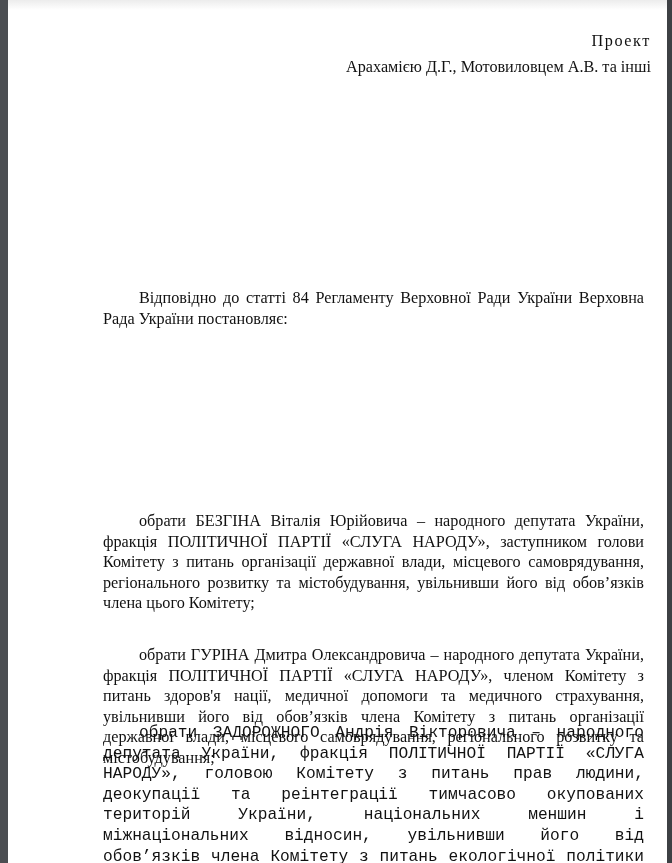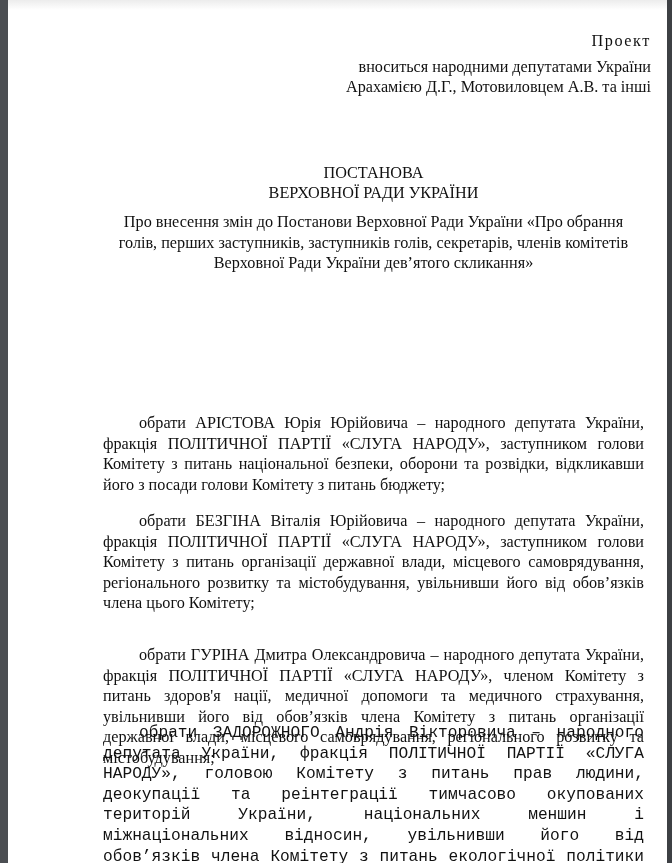--- a/index.html
+++ b/index.html
@@ -37,30 +37,24 @@
 </style>
 </head>
 <body>
 
 <div class="viewer">
   <div class="page">
     <div class="page-top-shadow"></div>
 
     <div class="right-block proekt">Проект</div>
     <div class="right-block submitters">
-      <div>вноситься народними депутатами України</div>
       <div>Арахамією Д.Г., Мотовиловцем А.В. та інші</div>
     </div>
 
-    <div class="title">
-      <div>ПОСТАНОВА</div>
-      <div>ВЕРХОВНОЇ РАДИ УКРАЇНИ</div>
-    </div>
 
-    <div class="subject">Про внесення змін до Постанови Верховної Ради України «Про обрання голів, перших заступників, заступників голів, секретарів, членів комітетів Верховної Ради України дев’ятого скликання»</div>
 
-    <p class="content para p-a">обрати АРІСТОВА Юрія Юрійовича – народного депутата України, фракція ПОЛІТИЧНОЇ ПАРТІЇ «СЛУГА НАРОДУ», заступником голови Комітету з питань національної безпеки, оборони та розвідки, відкликавши його з посади голови Комітету з питань бюджету;</p>
+    <p class="content para p-preamble">Відповідно до статті 84 Регламенту Верховної Ради України Верховна Рада України  постановляє:</p>
     <p class="content para p-b">обрати БЕЗГІНА Віталія Юрійовича – народного депутата України, фракція ПОЛІТИЧНОЇ ПАРТІЇ «СЛУГА НАРОДУ», заступником голови Комітету з питань організації державної влади, місцевого самоврядування, регіонального розвитку та містобудування, увільнивши його від обов’язків члена цього Комітету;</p>
     <p class="content para p-c">обрати ГУРІНА Дмитра Олександровича – народного депутата України, фракція ПОЛІТИЧНОЇ ПАРТІЇ «СЛУГА НАРОДУ», членом Комітету з питань здоров'я нації, медичної допомоги та медичного страхування, увільнивши його від обов’язків члена Комітету з питань організації державної влади, місцевого самоврядування, регіонального розвитку та містобудування;</p>
     <p class="content para p-d">обрати ЗАДОРОЖНОГО Андрія Вікторовича – народного депутата України, фракція ПОЛІТИЧНОЇ ПАРТІЇ «СЛУГА НАРОДУ», головою Комітету з питань прав людини, деокупації та реінтеграції тимчасово окупованих територій України, національних меншин і міжнаціональних відносин, увільнивши його від обов’язків члена Комітету з питань екологічної політики та природокористування;</p>
   </div>
   <div class="right-rail"></div>
 </div>
 
 </body></html>

